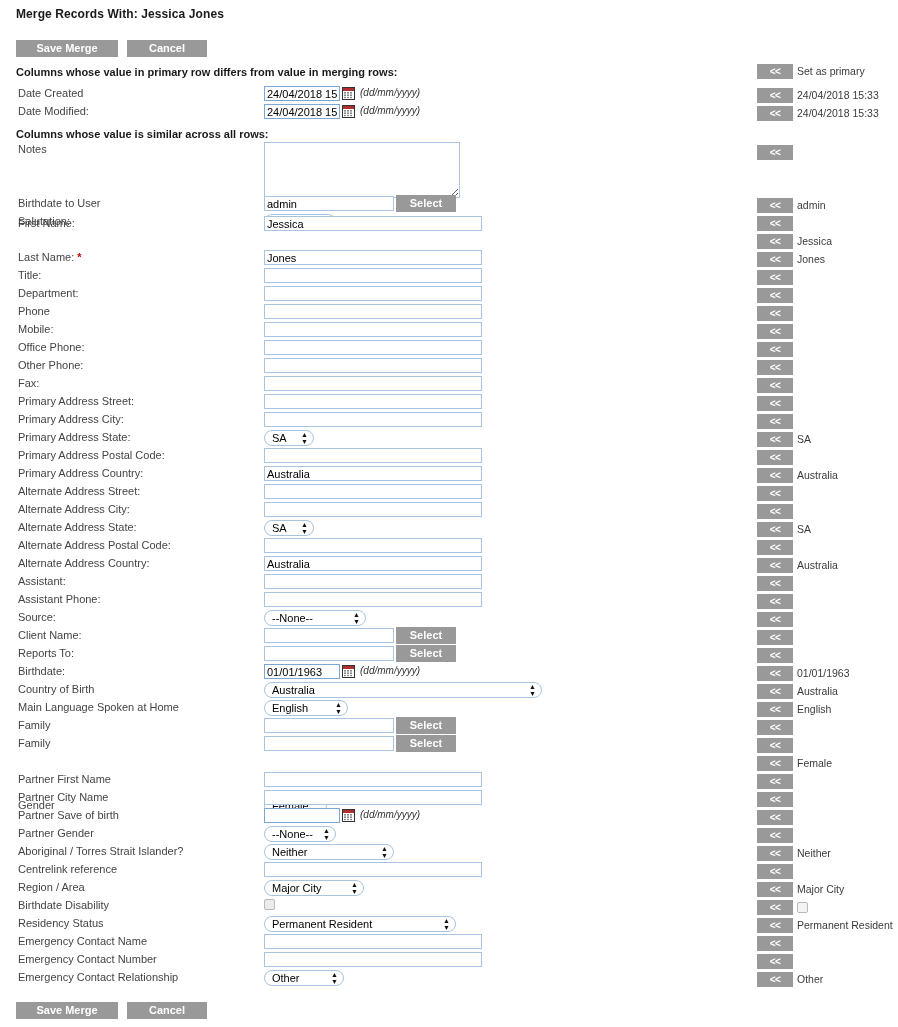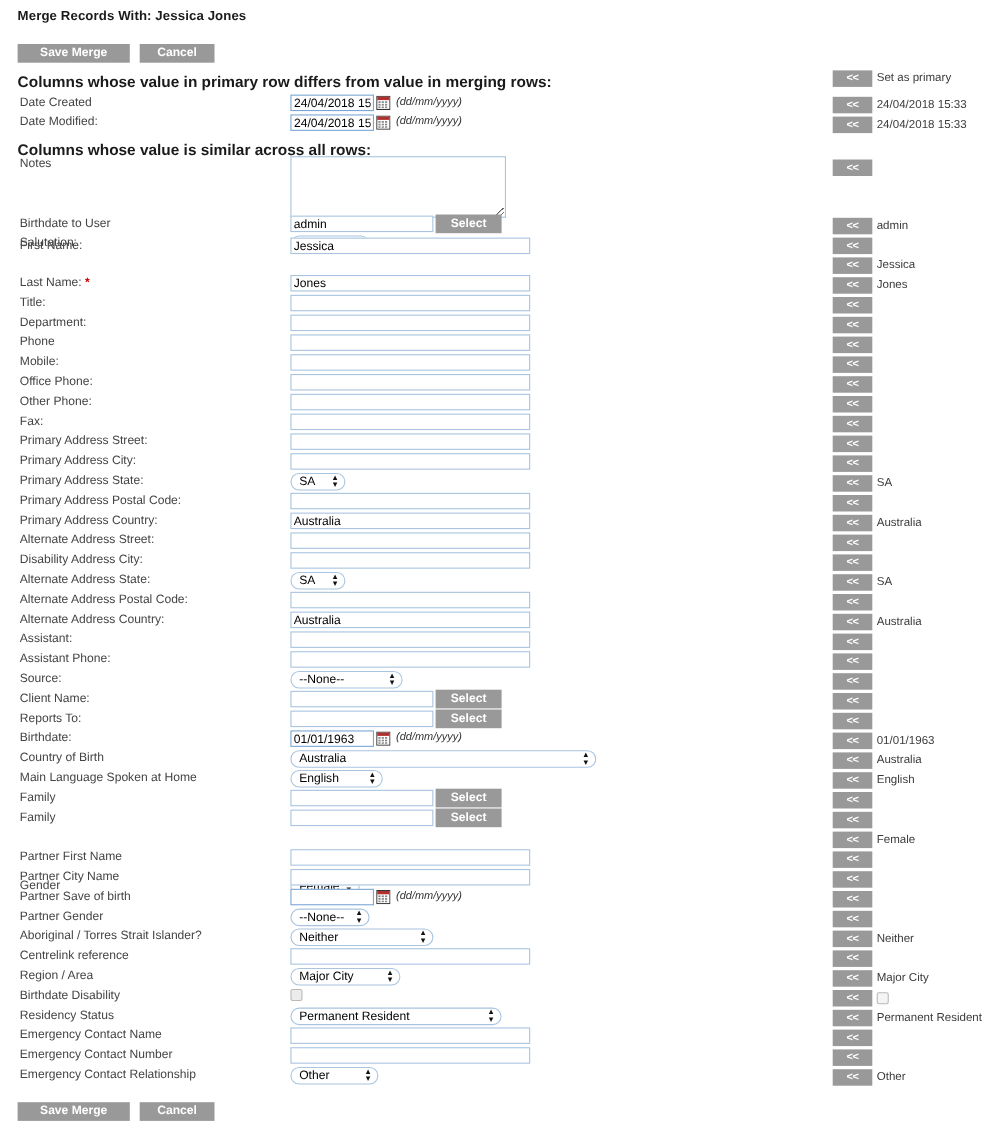--- a/index.html
+++ b/index.html
@@ -43,26 +43,26 @@
     font-weight: bold;
     text-align: center;
     line-height: 17px;
     height: 17px;
     cursor: pointer;
     padding: 0;
   }
   .toolbar-top { position: absolute; left: 16px; top: 40px; }
   .toolbar-bottom { position: absolute; left: 16px; top: 1002px; }
   .toolbar .btn-save { width: 102px; }
-  .toolbar .btn-cancel { width: 68px; margin-left: 9px; }
+  .toolbar .btn-cancel { width: 80px; margin-left: 9px; }
 
   .section-head {
     position: absolute;
     left: 16px;
-    font-size: 14px;
+    font-size: 11px;
     font-weight: bold;
     color: #1a1a1a;
   }
   #sec-differs { top: 66px; }
   #sec-similar { top: 128px; }
 
   
   .row { position: absolute; left: 0; width: 898px; height: 18px; }
   .lbl {
     position: absolute;
@@ -370,21 +370,21 @@
         <input class="txt wide" type="text" value="Australia" style="top: 0px;">
       </div>
       <div class="mbtn" style="top: 468px;">&lt;&lt;</div>
       <div class="mval" style="top: 468px;">Australia</div>
       <div class="row" style="top: 484px;">
         <div class="lbl">Alternate Address Street:</div>
         <input class="txt wide" type="text" style="top: 0px;">
       </div>
       <div class="mbtn" style="top: 486px;">&lt;&lt;</div>
       <div class="row" style="top: 502px;">
-        <div class="lbl">Disability Address City:</div>
+        <div class="lbl">Alternate Address City:</div>
         <input class="txt wide" type="text" style="top: 0px;">
       </div>
       <div class="mbtn" style="top: 504px;">&lt;&lt;</div>
       <div class="row" style="top: 520px;">
         <div class="lbl">Alternate Address State:</div>
         <div class="sel-wrap"><div class="sel-box" style="min-width: 50px;"><span>SA</span><span class="arrows">
               <i>▲</i>
               <i>▼</i>
             </span></div></div>
       </div>

